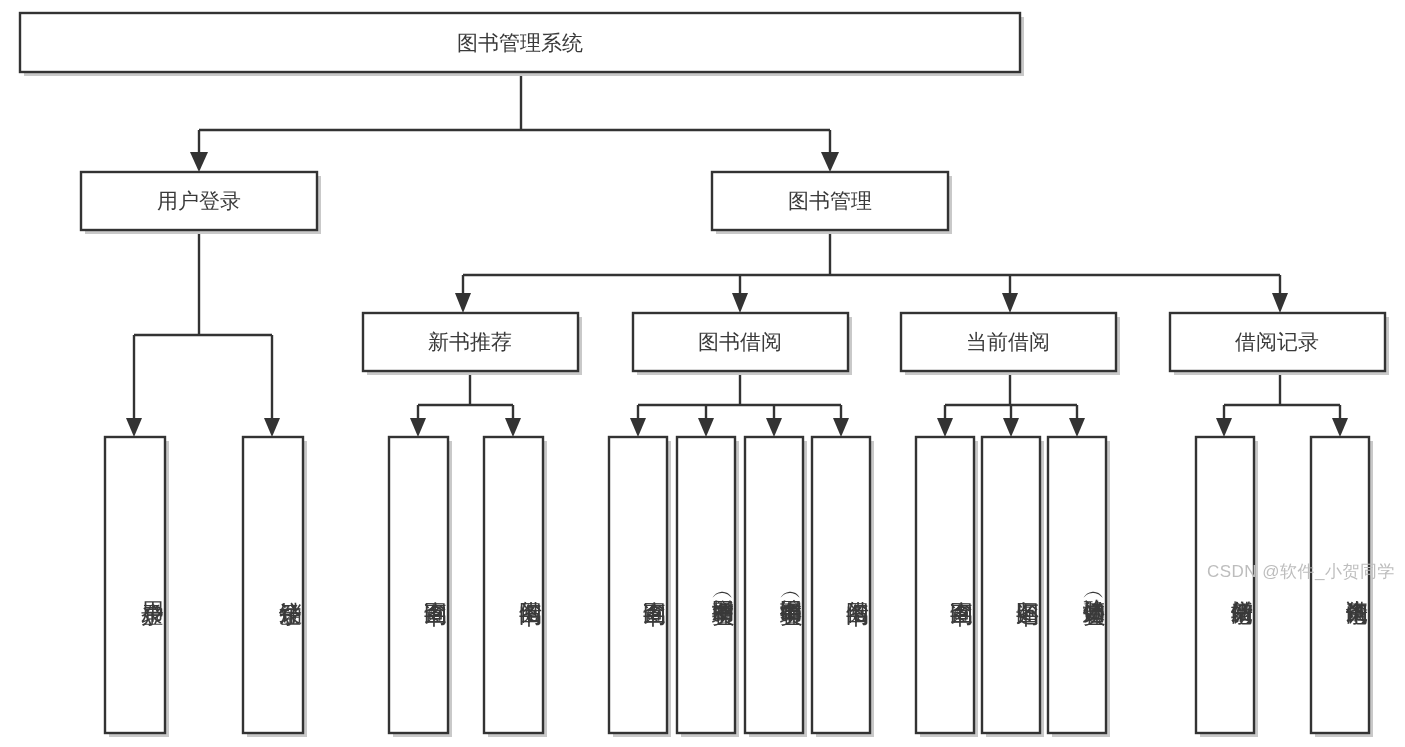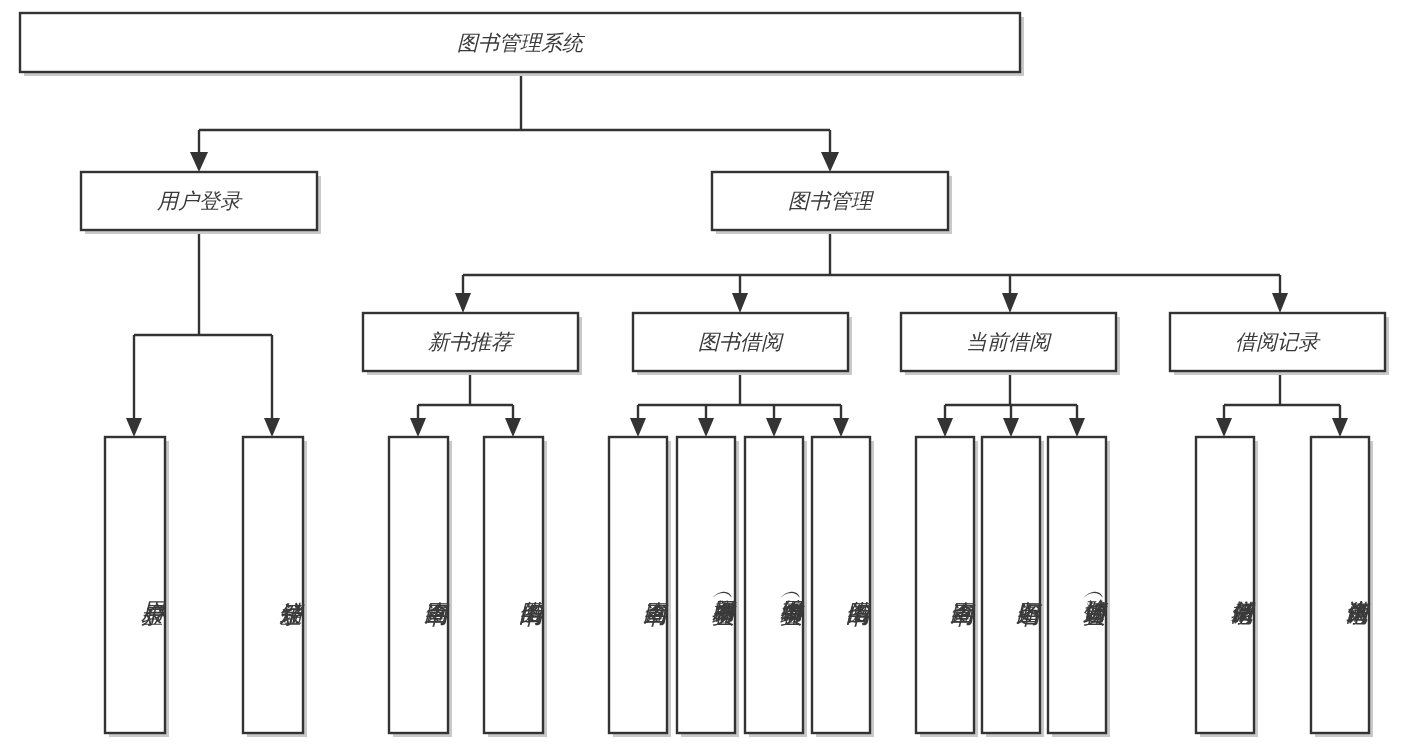--- a/index.html
+++ b/index.html
@@ -12,21 +12,20 @@
     width: 1405px;
     height: 747px;
     font-family: "Liberation Sans", "DejaVu Sans", sans-serif;
     overflow: hidden;
     position: relative;
   }
   #diagram-root {
     position: relative;
     width: 1405px;
     height: 587px;
-    font-style: italic;
   }
   svg.diagram-canvas {
     position: absolute;
     top: 0;
     left: 0;
     width: 1405px;
     height: 747px;
     display: block;
   }
   .node-box {
@@ -258,13 +257,14 @@
   <div class="node-label-v" style="left:609px; top:437px; width:58px; height:296px;">查询图书</div>
   <div class="node-label-v" style="left:677px; top:437px; width:58px; height:296px; font-size:22px;">新增图书（管理员）</div>
   <div class="node-label-v" style="left:745px; top:437px; width:58px; height:296px; font-size:22px;">编辑图书（管理员）</div>
   <div class="node-label-v" style="left:812px; top:437px; width:58px; height:296px;">借阅图书</div>
   <div class="node-label-v" style="left:916px; top:437px; width:58px; height:296px;">查询图书</div>
   <div class="node-label-v" style="left:982px; top:437px; width:58px; height:296px;">归还图书</div>
   <div class="node-label-v" style="left:1048px; top:437px; width:58px; height:296px; font-size:22px;">确认归还（管理员）</div>
   <div class="node-label-v" style="left:1196px; top:437px; width:58px; height:296px; font-size:22px;">新增借阅记录</div>
   <div class="node-label-v" style="left:1311px; top:437px; width:58px; height:296px; font-size:22px;">查询借阅记录</div>
 
+  <div class="watermark">CSDN @软件_小贺同学</div>
 </div>
 
 </body></html>

